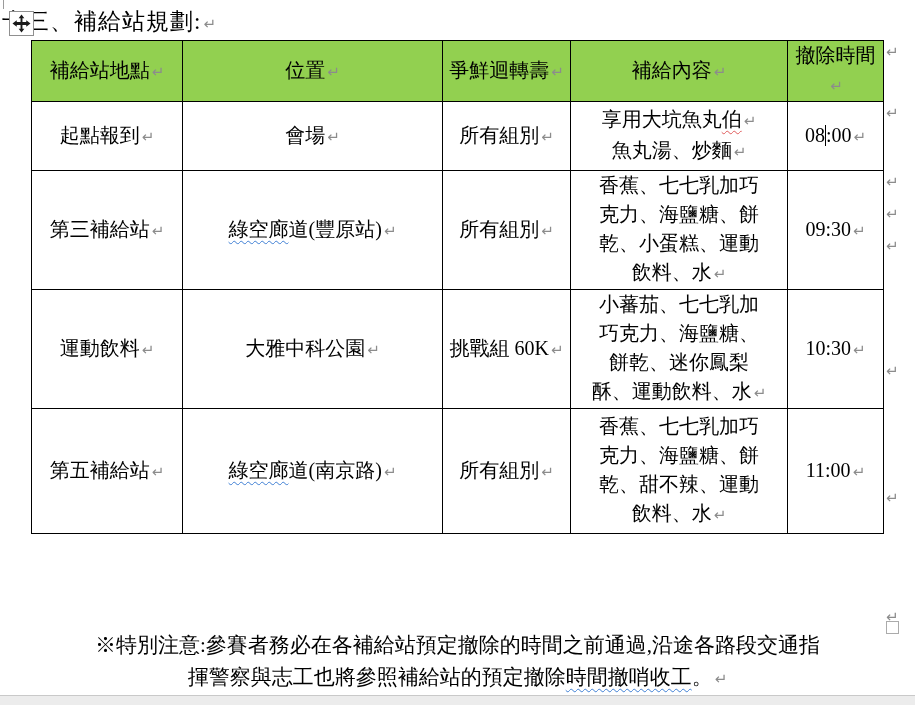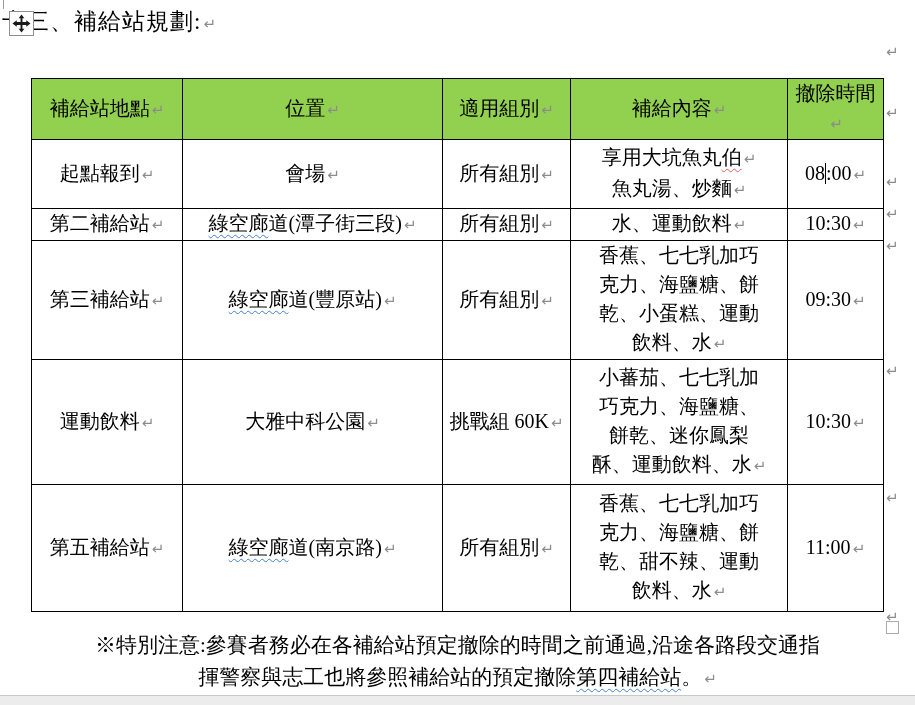--- a/index.html
+++ b/index.html
@@ -12,21 +12,21 @@
   }
   .crop-mark{position:absolute;left:3px;top:0;width:8px;height:9px;border-left:1px solid #9b9b9b;}
   .title-line{position:absolute;left:2px;top:6px;font-size:23px;white-space:nowrap;letter-spacing:1px;}
   .move-handle{
     position:absolute;left:9px;top:11px;width:25px;height:25px;box-sizing:border-box;
     background:#fff;border:1px solid #8f8f8f;display:flex;align-items:center;justify-content:center;
   }
   .mark{color:var(--mark);font-size:15px;font-family:"DejaVu Sans",sans-serif;margin-left:2px;}
   table#supply-table{
     position:absolute;left:31px;top:40px;width:852px;table-layout:fixed;
-    border-collapse:collapse;border:1px solid #000;margin-top:38px;
+    border-collapse:collapse;border:1px solid #000;
   }
   #supply-table th,#supply-table td{
     border:1.5px solid #000;padding:0 4px;box-sizing:border-box;
     font-weight:normal;font-size:20px;line-height:29px;text-align:center;vertical-align:middle;
   }
   #supply-table thead th{background:var(--green);height:28px;}
   #supply-table col.c1{width:151px}#supply-table col.c2{width:260px}#supply-table col.c3{width:128px}
   #supply-table col.c4{width:217px}#supply-table col.c5{width:96px}
   #supply-table tbody tr:nth-child(1) td{height:69px}
   #supply-table tbody tr:nth-child(2) td{height:29px}
@@ -69,44 +69,35 @@
         <col class="c1">
         <col class="c2">
         <col class="c3">
         <col class="c4">
         <col class="c5">
       </colgroup>
     <thead>
         <tr>
           <th><span>補給站地點</span><span class="mark">↵</span></th>
           <th><span>位置</span><span class="mark">↵</span></th>
-          <th><span>適用組別</span><span class="mark">↵</span></th>
+          <th><span>爭鮮迴轉壽</span><span class="mark">↵</span></th>
           <th><span>補給內容</span><span class="mark">↵</span></th>
           <th><span>撤除時間</span><span class="mark">↵</span></th>
         </tr>
       </thead>
     <tbody>
         <tr>
           <td><span>起點報到</span><span class="mark">↵</span></td>
           <td class="loc center"><span>會場</span><span class="mark">↵</span></td>
           <td><span>所有組別</span><span class="mark">↵</span></td>
           <td>
             <div class="para"><span>享用大坑魚丸</span><span class="sq-red">伯</span><span class="mark">↵</span></div>
             <div class="para"><span>魚丸湯、炒麵</span><span class="mark">↵</span></div>
           </td>
           <td class="time-cell"><span>08</span><span class="cursor"></span><span>:00</span><span class="mark">↵</span></td>
-        </tr>
-        <tr>
-          <td><span>第二補給站</span><span class="mark">↵</span></td>
-          <td class="loc"><span class="sq-blue">綠空廊</span><span>道(潭子街三段)</span><span class="mark">↵</span></td>
-          <td><span>所有組別</span><span class="mark">↵</span></td>
-          <td>
-            <div class="para"><span>水、運動飲料</span><span class="mark">↵</span></div>
-          </td>
-          <td class="time-cell"><span>10:30</span><span class="mark">↵</span></td>
         </tr>
         <tr>
           <td><span>第三補給站</span><span class="mark">↵</span></td>
           <td class="loc"><span class="sq-blue">綠空廊</span><span>道(豐原站)</span><span class="mark">↵</span></td>
           <td><span>所有組別</span><span class="mark">↵</span></td>
           <td>
             <div class="para"><span>香蕉、七七乳加巧
 克力、海鹽糖、餅
 乾、小蛋糕、運動
 飲料、水</span><span class="mark">↵</span></div>
@@ -135,21 +126,21 @@
 乾、甜不辣、運動
 飲料、水</span><span class="mark">↵</span></div>
           </td>
           <td class="time-cell"><span>11:00</span><span class="mark">↵</span></td>
         </tr>
       </tbody>
   </table>
 
   <div class="note-block">
     <div><span>※特別注意:參賽者務必在各補給站預定撤除的時間之前通過,沿途各路段交通指</span></div>
-    <div id="note-line2"><span>揮警察與志工也將參照補給站的預定撤除</span><span class="sq-blue">第四補給站</span><span>。</span><span class="mark">↵</span></div>
+    <div id="note-line2"><span>揮警察與志工也將參照補給站的預定撤除</span><span class="sq-blue">時間撤哨收工</span><span>。</span><span class="mark">↵</span></div>
   </div>
 
   <div class="resize-handle"></div>
   <div class="bottom-strip"></div>
 <span class="row-mark" style="left: 886px; top: 43px;">↵</span>
     <span class="row-mark" style="left: 886px; top: 104px;">↵</span>
     <span class="row-mark" style="left: 886px; top: 173px;">↵</span>
     <span class="row-mark" style="left: 886px; top: 205px;">↵</span>
     <span class="row-mark" style="left: 886px; top: 237px;">↵</span>
     <span class="row-mark" style="left: 886px; top: 362px;">↵</span>

